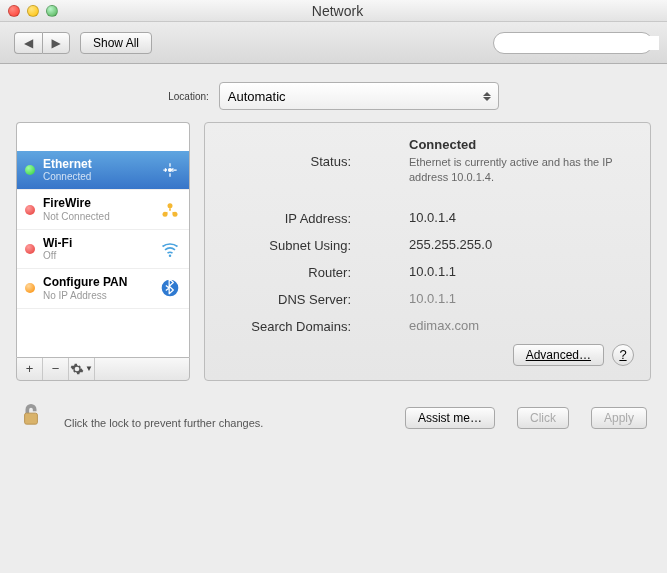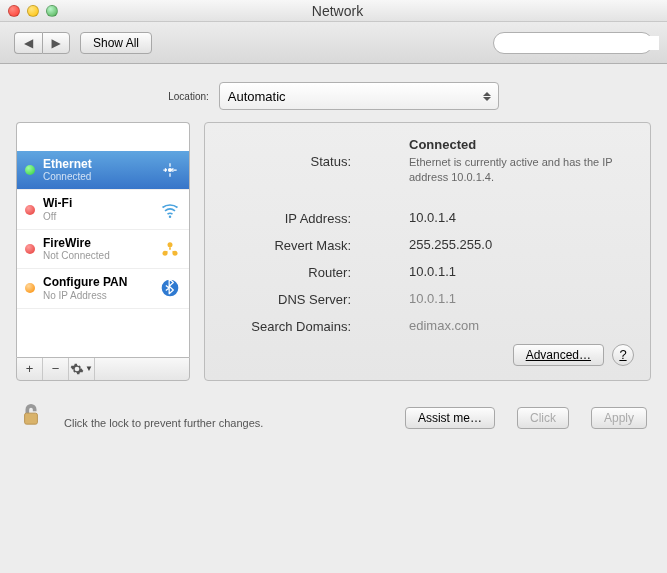--- a/index.html
+++ b/index.html
@@ -131,45 +131,45 @@
           <svg viewBox="0 0 24 24" fill="#fff">
               <path d="M8 12H4m16 0h-4M12 4v4m0 8v4M8 12l-2-2m2 2l-2 2m8-2l2-2m-2 2l2 2" stroke="#fff" stroke-width="1.5" fill="none"></path>
               <circle cx="12" cy="12" r="2.5" fill="#fff"></circle>
             </svg>
         </div>
       </div>
 
       <div class="service">
         <div class="status-dot sd-red"></div>
         <div class="labels">
+          <div class="name">FireWire</div>
+          <div class="sub">Not Connected</div>
+        </div>
+        <div class="icon">
+          <svg viewBox="0 0 24 24" fill="#f5b833">
+              <circle cx="12" cy="7" r="3"></circle>
+              <circle cx="6" cy="17" r="3"></circle>
+              <circle cx="18" cy="17" r="3"></circle>
+              <path d="M12 10v3m-3 2l-2 1m8-1l2 1" stroke="#f5b833" stroke-width="2" fill="none"></path>
+            </svg>
+        </div>
+      </div>
+
+      <div class="service">
+        <div class="status-dot sd-red"></div>
+        <div class="labels">
           <div class="name">Wi-Fi</div>
           <div class="sub">Off</div>
         </div>
         <div class="icon">
           <svg viewBox="0 0 24 24">
               <path d="M3 9a15 15 0 0118 0" stroke="#4aa3df" stroke-width="2" fill="none"></path>
               <path d="M6 13a10 10 0 0112 0" stroke="#4aa3df" stroke-width="2" fill="none"></path>
               <path d="M9 17a5 5 0 016 0" stroke="#4aa3df" stroke-width="2" fill="none"></path>
               <circle cx="12" cy="20" r="1.5" fill="#4aa3df"></circle>
-            </svg>
-        </div>
-      </div>
-
-      <div class="service">
-        <div class="status-dot sd-red"></div>
-        <div class="labels">
-          <div class="name">FireWire</div>
-          <div class="sub">Not Connected</div>
-        </div>
-        <div class="icon">
-          <svg viewBox="0 0 24 24" fill="#f5b833">
-              <circle cx="12" cy="7" r="3"></circle>
-              <circle cx="6" cy="17" r="3"></circle>
-              <circle cx="18" cy="17" r="3"></circle>
-              <path d="M12 10v3m-3 2l-2 1m8-1l2 1" stroke="#f5b833" stroke-width="2" fill="none"></path>
             </svg>
         </div>
       </div>
 
       <div class="service">
         <div class="status-dot sd-orange"></div>
         <div class="labels">
           <div class="name">Configure PAN</div>
           <div class="sub">No IP Address</div>
         </div>
@@ -205,21 +205,21 @@
 
     <div style="height:14px;"></div>
 
 
     <div class="row">
       <div class="lbl">IP Address:</div>
       <div class="val">10.0.1.4</div>
     </div>
 
     <div class="row">
-      <div class="lbl">Revert Mask:</div>
+      <div class="lbl">Subnet Using:</div>
       <div class="val">255.255.255.0</div>
     </div>
 
     <div class="row">
       <div class="lbl">Router:</div>
       <div class="val">10.0.1.1</div>
     </div>
 
     <div class="row">
       <div class="lbl">DNS Server:</div>

